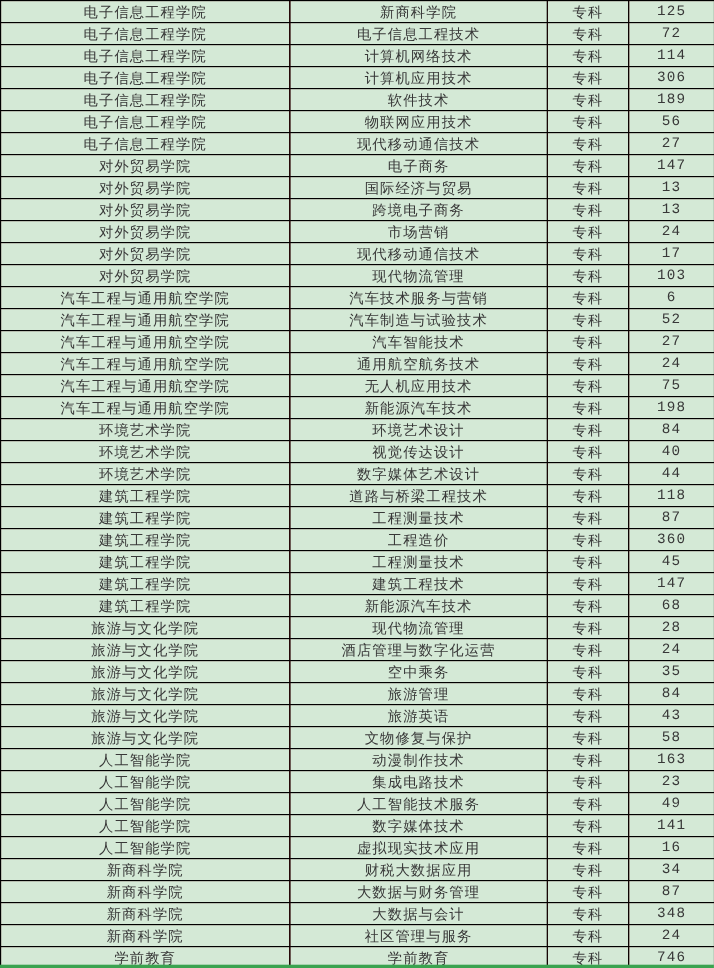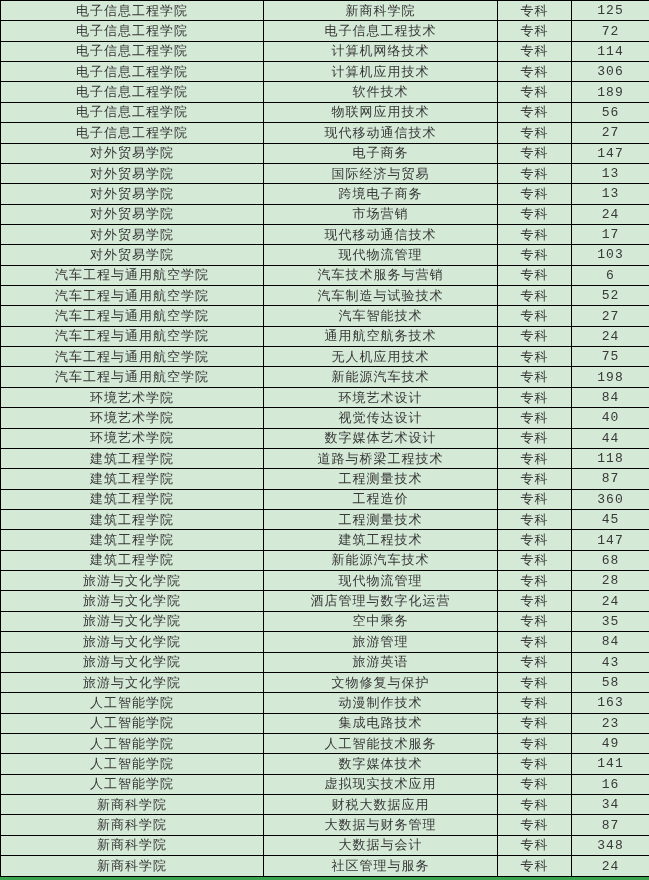--- a/index.html
+++ b/index.html
@@ -310,16 +310,22 @@
           <td class="major-cell">大数据与会计</td>
           <td class="level-cell">专科</td>
           <td class="count-cell">348</td>
         </tr>
         <tr>
           <td class="college-cell">新商科学院</td>
           <td class="major-cell">社区管理与服务</td>
           <td class="level-cell">专科</td>
           <td class="count-cell">24</td>
         </tr>
+        <tr>
+          <td class="college-cell">学前教育</td>
+          <td class="major-cell">学前教育</td>
+          <td class="level-cell">专科</td>
+          <td class="count-cell">746</td>
+        </tr>
       </tbody>
   </table>
   <div class="bottom-line"></div>
 </div>
 
 </body></html>

